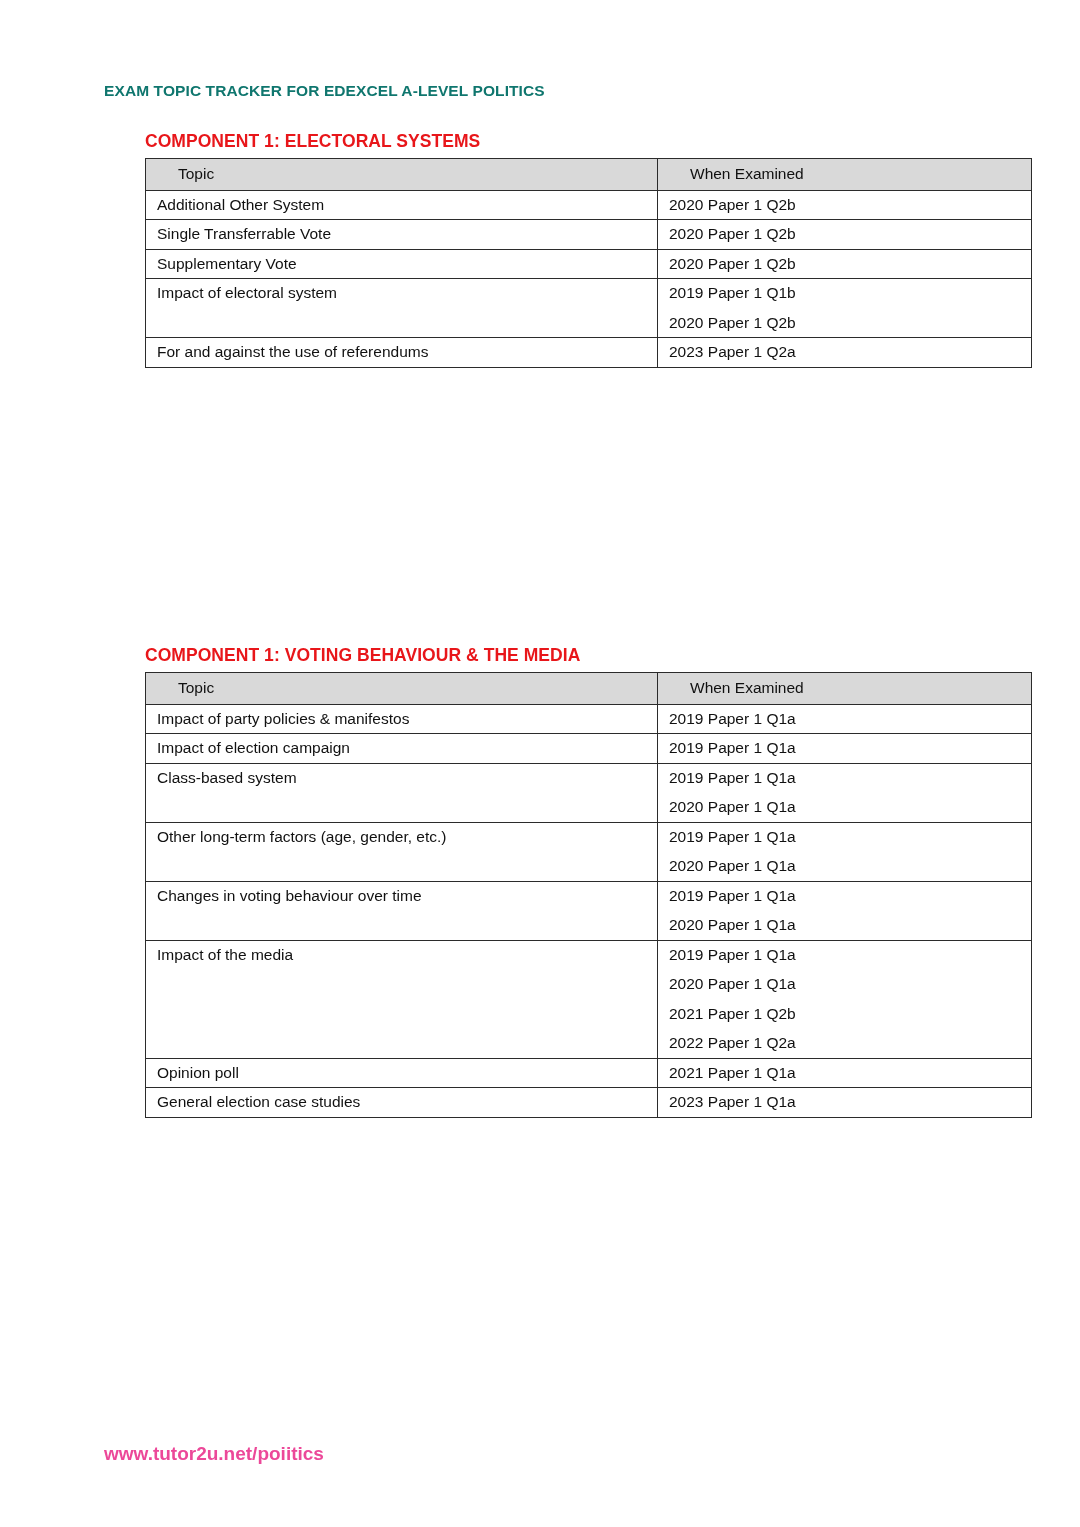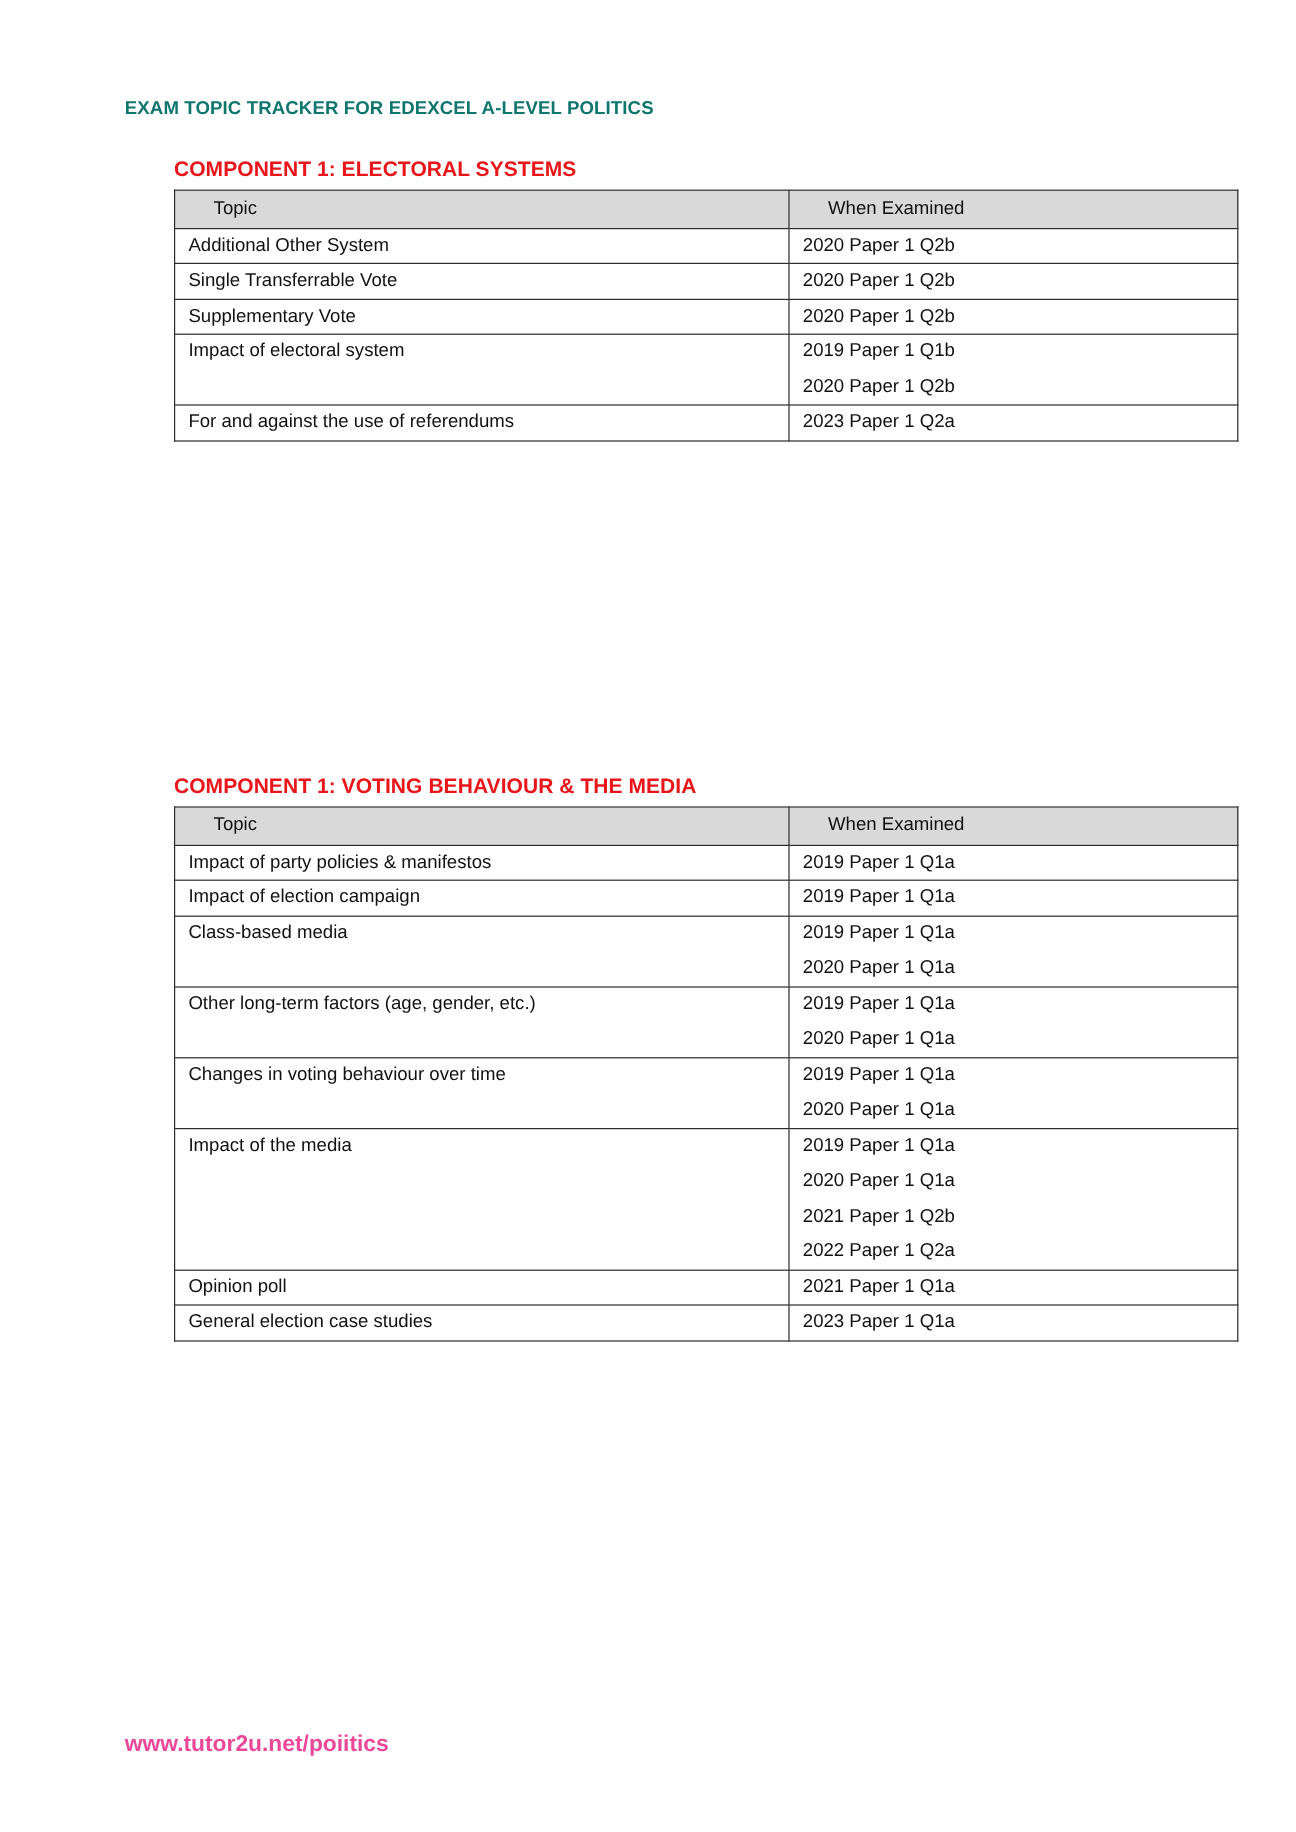--- a/index.html
+++ b/index.html
@@ -168,21 +168,21 @@
               <span class="entry">2019 Paper 1 Q1a</span>
             </td>
           </tr>
           <tr>
             <td class="topic-cell">Impact of election campaign</td>
             <td class="when-cell">
               <span class="entry">2019 Paper 1 Q1a</span>
             </td>
           </tr>
           <tr>
-            <td class="topic-cell">Class-based media</td>
+            <td class="topic-cell">Class-based system</td>
             <td class="when-cell">
               <span class="entry">2019 Paper 1 Q1a</span>
               <span class="entry">2020 Paper 1 Q1a</span>
             </td>
           </tr>
           <tr>
             <td class="topic-cell">Other long-term factors (age, gender, etc.)</td>
             <td class="when-cell">
               <span class="entry">2019 Paper 1 Q1a</span>
               <span class="entry">2020 Paper 1 Q1a</span>

